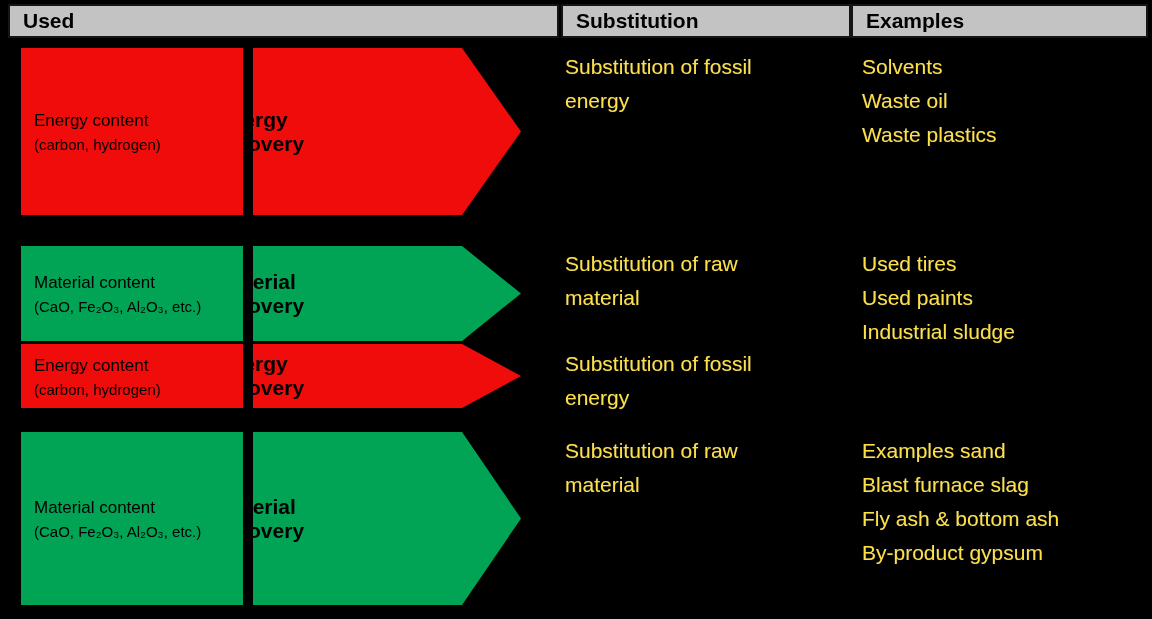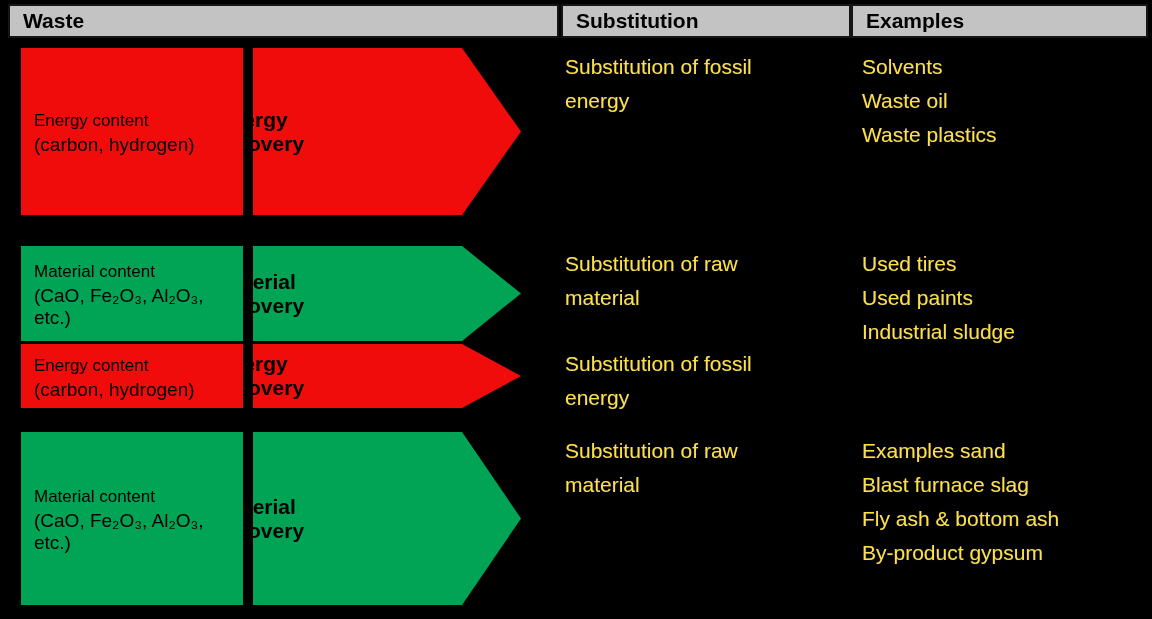--- a/index.html
+++ b/index.html
@@ -17,21 +17,21 @@
     font-size:21px;font-weight:bold;color:#000;
     box-sizing:content-box;
   }
   
   .wbox{
     position:absolute;left:21px;width:222px;
     display:flex;flex-direction:column;justify-content:center;
     padding-left:13px;box-sizing:border-box;color:#000;
   }
   .wtitle{font-size:17px;line-height:27px;}
-  .wsub{font-size:19px;line-height:22px;}
+  .wsub{font-size:15px;line-height:22px;}
   
   .arrow{
     position:absolute;left:253px;width:268px;
     clip-path:polygon(0 0,78% 0,100% 50%,78% 100%,0 100%);
     display:flex;align-items:center;justify-content:center;
     padding-right:22%;box-sizing:border-box;
   }
   .arrow span{font-size:21px;font-weight:bold;color:#000;}
   
   .faint{
@@ -41,21 +41,21 @@
     text-shadow:0 0 1px #3c3c3c;
   }
   .subst{left:565px;width:275px;}
   .examples{left:862px;width:285px;}
 </style>
 </head>
 <body style="background: rgb(0, 0, 0);">
 
 <div>
 
-  <div class="hcell" style="left: 8px; width: 534px; background: rgb(195, 195, 195);">Waste</div>
+  <div class="hcell" style="left: 8px; width: 534px; background: rgb(195, 195, 195);">Used</div>
   <div class="hcell" style="left: 561px; width: 273px; background: rgb(195, 195, 195);">Substitution</div>
   <div class="hcell" style="left: 851px; width: 280px; background: rgb(195, 195, 195);">Examples</div>
 
   <div class="wbox" style="top: 48px; height: 167px; background: rgb(241, 12, 12);">
     <div class="wtitle">Energy content</div>
     <div class="wsub">(carbon, hydrogen)</div>
   </div>
   <div class="arrow" style="top: 48px; height: 167px; background: rgb(241, 12, 12);">
     <span>Energy recovery</span>
   </div>

